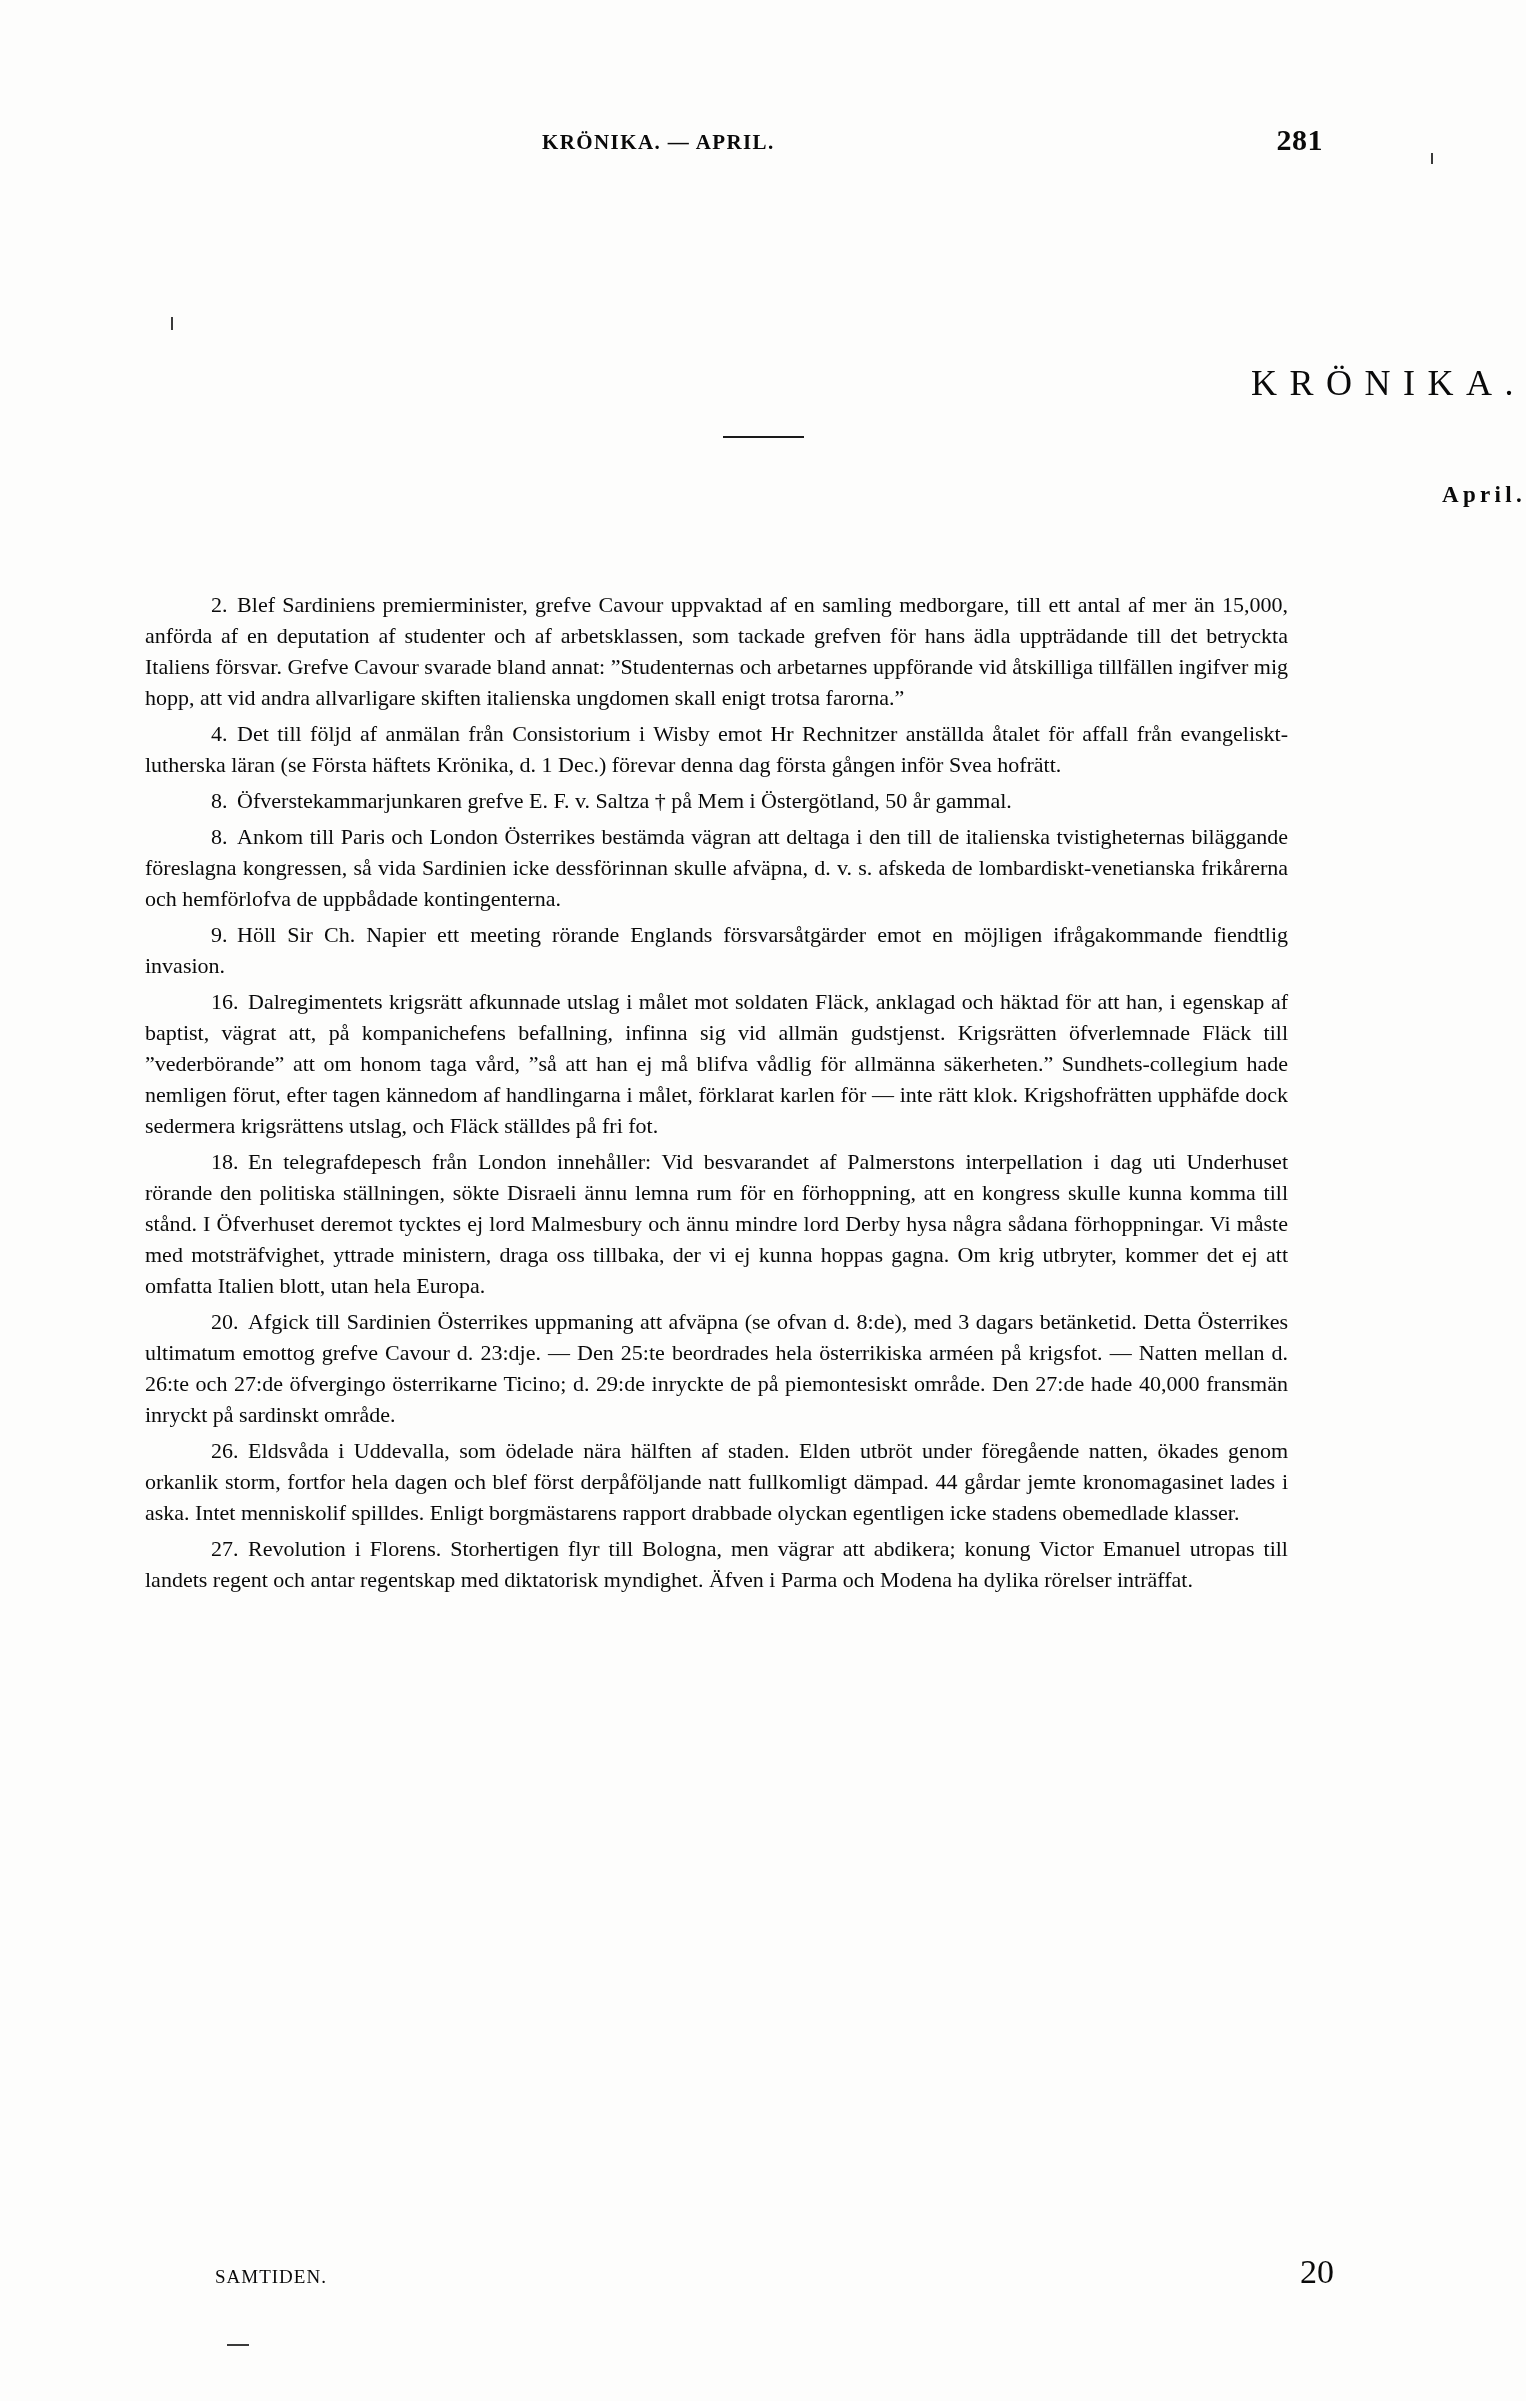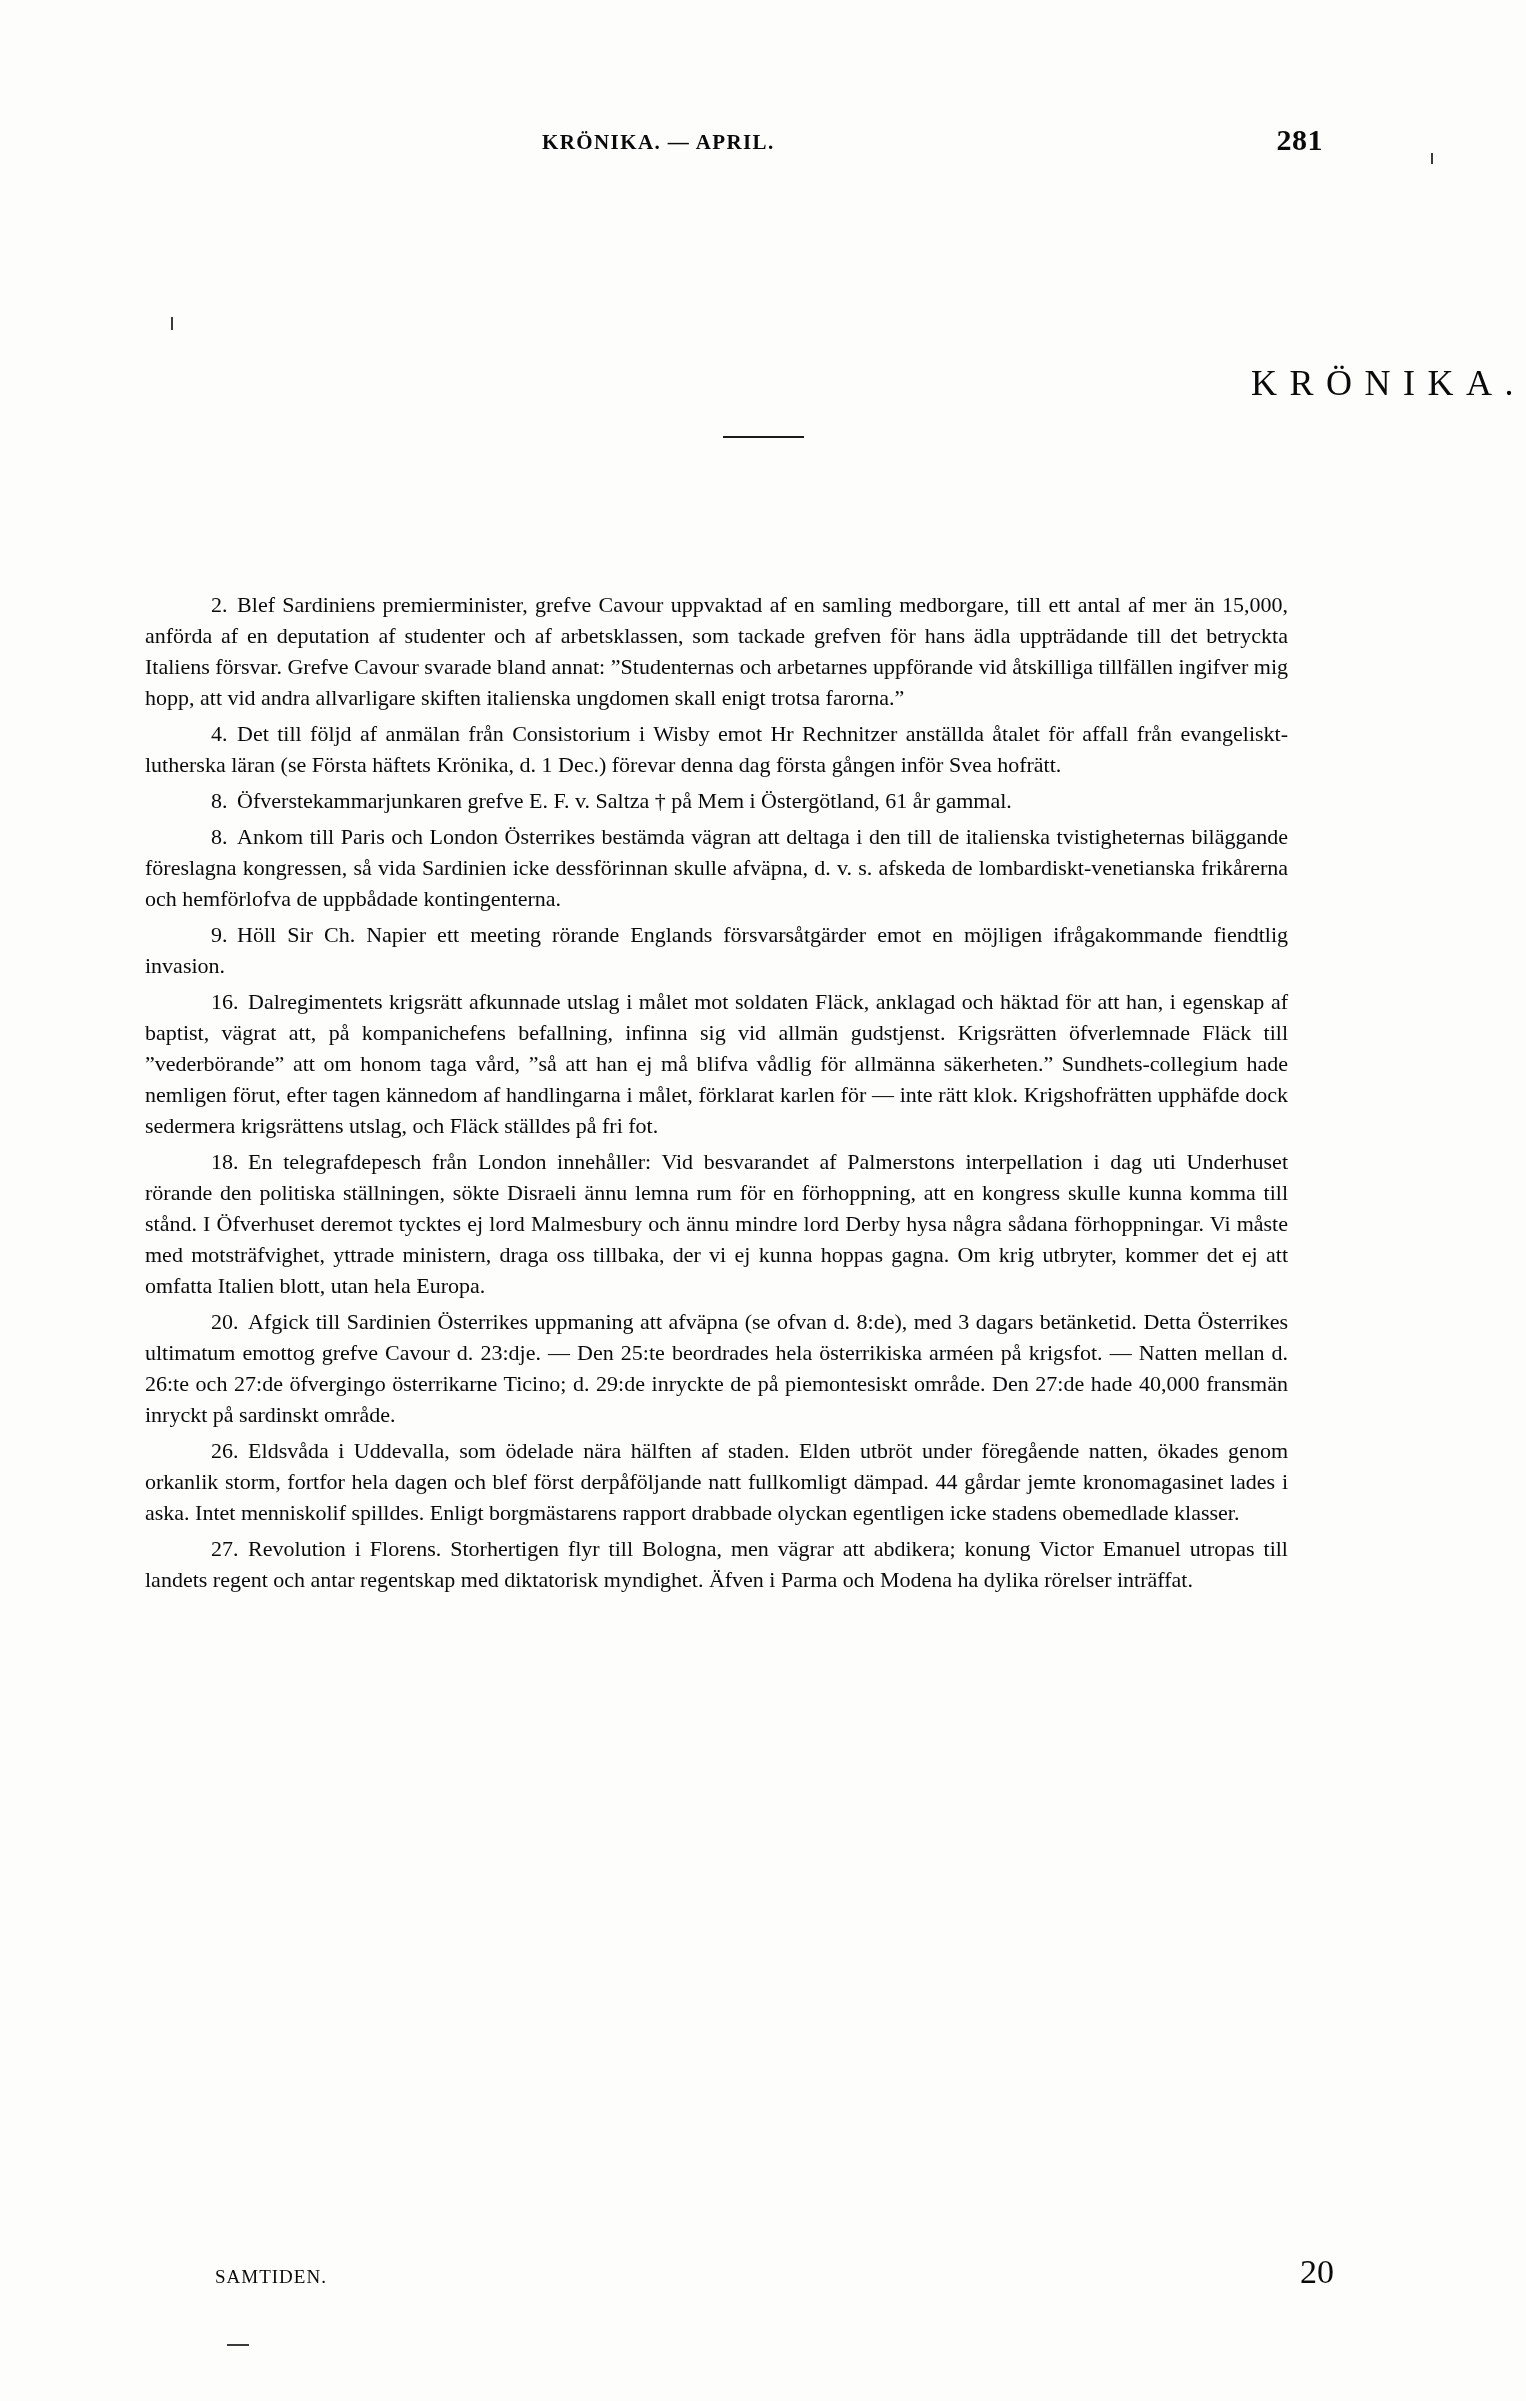--- a/index.html
+++ b/index.html
@@ -142,26 +142,27 @@
 <div class="page">
 
   <div class="running-head">
     <div class="running-head-title">KRÖNIKA. — APRIL.</div>
     <div class="running-head-page">281</div>
   </div>
 
   <div class="title-block">
     <div class="doc-title">KRÖNIKA.</div>
     <div class="title-rule"></div>
+    <div class="month-heading">April.</div>
   </div>
 
   <div class="body-text">
       <p class="entry"><span class="entry-num">2.</span><span class="gap-after">&nbsp;</span><span>Blef Sardiniens premierminister, grefve Cavour uppvaktad af en samling medborgare, till ett antal af mer än 15,000, anförda af en deputation af studenter och af arbetsklassen, som tackade grefven för hans ädla uppträdande till det betryckta Italiens försvar. Grefve Cavour svarade bland annat: ”Studenternas och arbetarnes uppförande vid åtskilliga tillfällen ingifver mig hopp, att vid andra allvarligare skiften italienska ungdomen skall enigt trotsa farorna.”</span></p>
       <p class="entry"><span class="entry-num">4.</span><span class="gap-after">&nbsp;</span><span>Det till följd af anmälan från Consistorium i Wisby emot Hr Rechnitzer anställda åtalet för affall från evangeliskt-lutherska läran (se Första häftets Krönika, d. 1 Dec.) förevar denna dag första gången inför Svea hofrätt.</span></p>
-      <p class="entry"><span class="entry-num">8.</span><span class="gap-after">&nbsp;</span><span>Öfverstekammarjunkaren grefve E. F. v. Saltza † på Mem i Östergötland, 61 år gammal.</span></p>
+      <p class="entry"><span class="entry-num">8.</span><span class="gap-after">&nbsp;</span><span>Öfverstekammarjunkaren grefve E. F. v. Saltza † på Mem i Östergötland, 50 år gammal.</span></p>
       <p class="entry"><span class="entry-num">8.</span><span class="gap-after">&nbsp;</span><span>Ankom till Paris och London Österrikes bestämda vägran att deltaga i den till de italienska tvistigheternas biläggande föreslagna kongressen, så vida Sardinien icke dessförinnan skulle afväpna, d. v. s. afskeda de lombardiskt-venetianska frikårerna och hemförlofva de uppbådade kontingenterna.</span></p>
       <p class="entry"><span class="entry-num">9.</span><span class="gap-after">&nbsp;</span><span>Höll Sir Ch. Napier ett meeting rörande Englands försvarsåtgärder emot en möjligen ifrågakommande fiendtlig invasion.</span></p>
       <p class="entry"><span class="entry-num">16.</span><span class="gap-after">&nbsp;</span><span>Dalregimentets krigsrätt afkunnade utslag i målet mot soldaten Fläck, anklagad och häktad för att han, i egenskap af baptist, vägrat att, på kompanichefens befallning, infinna sig vid allmän gudstjenst. Krigsrätten öfverlemnade Fläck till ”vederbörande” att om honom taga vård, ”så att han ej må blifva vådlig för allmänna säkerheten.” Sundhets-collegium hade nemligen förut, efter tagen kännedom af handlingarna i målet, förklarat karlen för — inte rätt klok. Krigshofrätten upphäfde dock sedermera krigsrättens utslag, och Fläck ställdes på fri fot.</span></p>
       <p class="entry"><span class="entry-num">18.</span><span class="gap-after">&nbsp;</span><span>En telegrafdepesch från London innehåller: Vid besvarandet af Palmerstons interpellation i dag uti Underhuset rörande den politiska ställningen, sökte Disraeli ännu lemna rum för en förhoppning, att en kongress skulle kunna komma till stånd. I Öfverhuset deremot tycktes ej lord Malmesbury och ännu mindre lord Derby hysa några sådana förhoppningar. Vi måste med motsträfvighet, yttrade ministern, draga oss tillbaka, der vi ej kunna hoppas gagna. Om krig utbryter, kommer det ej att omfatta Italien blott, utan hela Europa.</span></p>
       <p class="entry"><span class="entry-num">20.</span><span class="gap-after">&nbsp;</span><span>Afgick till Sardinien Österrikes uppmaning att afväpna (se ofvan d. 8:de), med 3 dagars betänketid. Detta Österrikes ultimatum emottog grefve Cavour d. 23:dje. — Den 25:te beordrades hela österrikiska arméen på krigsfot. — Natten mellan d. 26:te och 27:de öfvergingo österrikarne Ticino; d. 29:de inryckte de på piemontesiskt område. Den 27:de hade 40,000 fransmän inryckt på sardinskt område.</span></p>
       <p class="entry"><span class="entry-num">26.</span><span class="gap-after">&nbsp;</span><span>Eldsvåda i Uddevalla, som ödelade nära hälften af staden. Elden utbröt under föregående natten, ökades genom orkanlik storm, fortfor hela dagen och blef först derpåföljande natt fullkomligt dämpad. 44 gårdar jemte kronomagasinet lades i aska. Intet menniskolif spilldes. Enligt borgmästarens rapport drabbade olyckan egentligen icke stadens obemedlade klasser.</span></p>
       <p class="entry"><span class="entry-num">27.</span><span class="gap-after">&nbsp;</span><span>Revolution i Florens. Storhertigen flyr till Bologna, men vägrar att abdikera; konung Victor Emanuel utropas till landets regent och antar regentskap med diktatorisk myndighet. Äfven i Parma och Modena ha dylika rörelser inträffat.</span></p>
     </div>
 
   <div class="footer">

